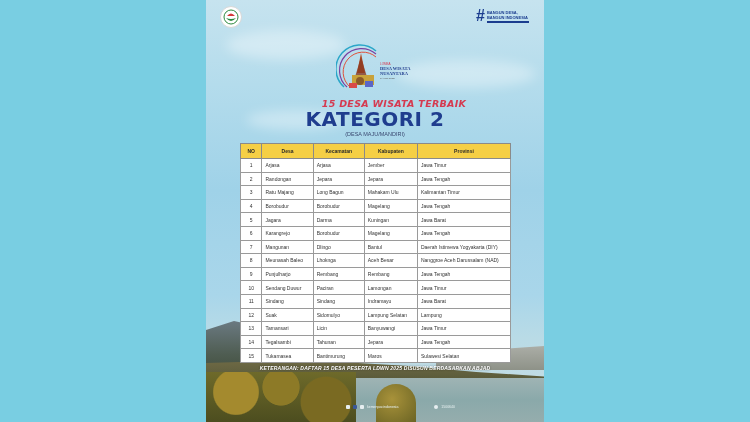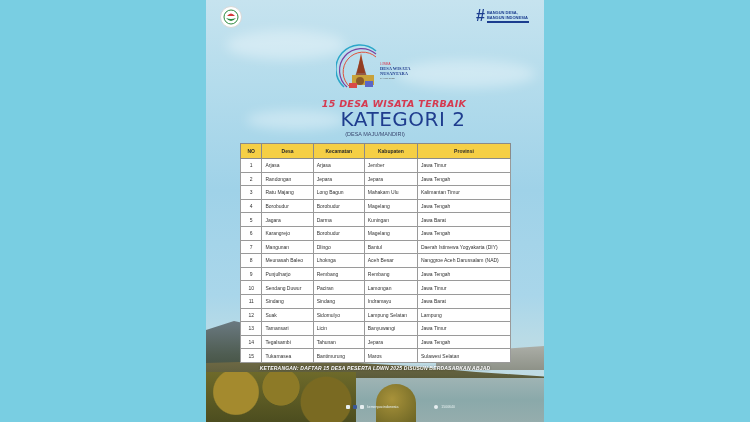--- a/index.html
+++ b/index.html
@@ -64,23 +64,22 @@
     position:absolute; left:130px; top:43px; width:78px; height:50px;
   }
 
   .title-top {
     position:absolute; left:0; width:376px; top:98px; text-align:center;
     color:#d53a50; font-weight:bold; font-style:italic; font-size:9.5px; letter-spacing:0.3px;
     font-family:"DejaVu Sans", sans-serif;
   }
   .title-main {
     position:absolute; left:0; width:338px; top:107px; text-align:center;
-    color:#1f3d8e; font-weight:normal; font-size:20px; letter-spacing:0.5px;
+    color:#1f3d8e; font-weight:bold; font-size:20px; letter-spacing:0.5px;
     font-family:"DejaVu Sans", sans-serif;
-    margin-left:28px;
   }
   .title-sub {
     position:absolute; left:0; width:338px; top:131px; text-align:center;
     color:#3b4a72; font-size:5.5px;
   }
 
   table.data {
     position:absolute; left:34px; top:143px; width:271px;
     border-collapse:collapse; background:#fff;
     font-size:5px; color:#333;

